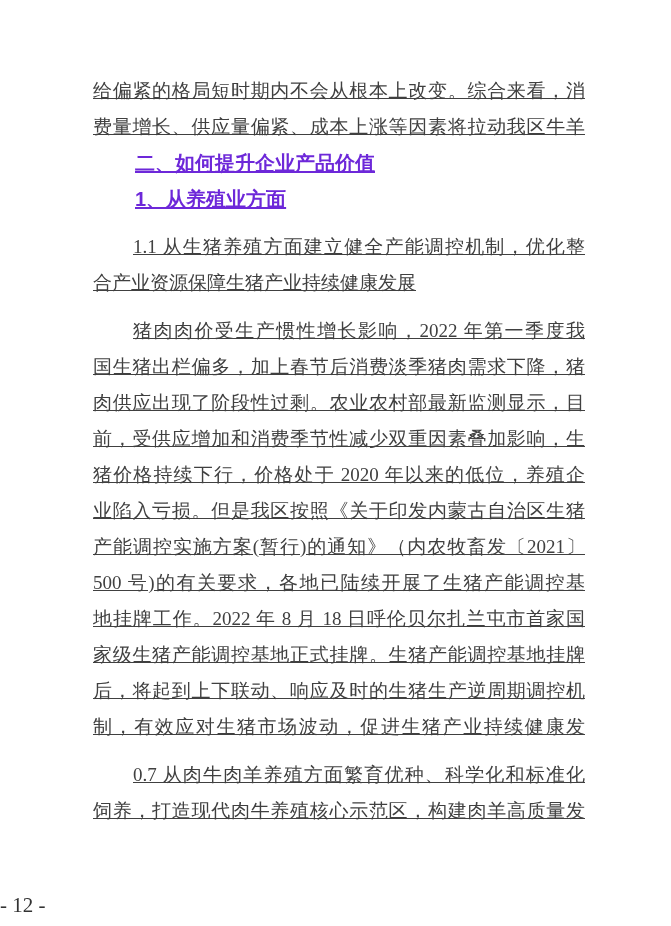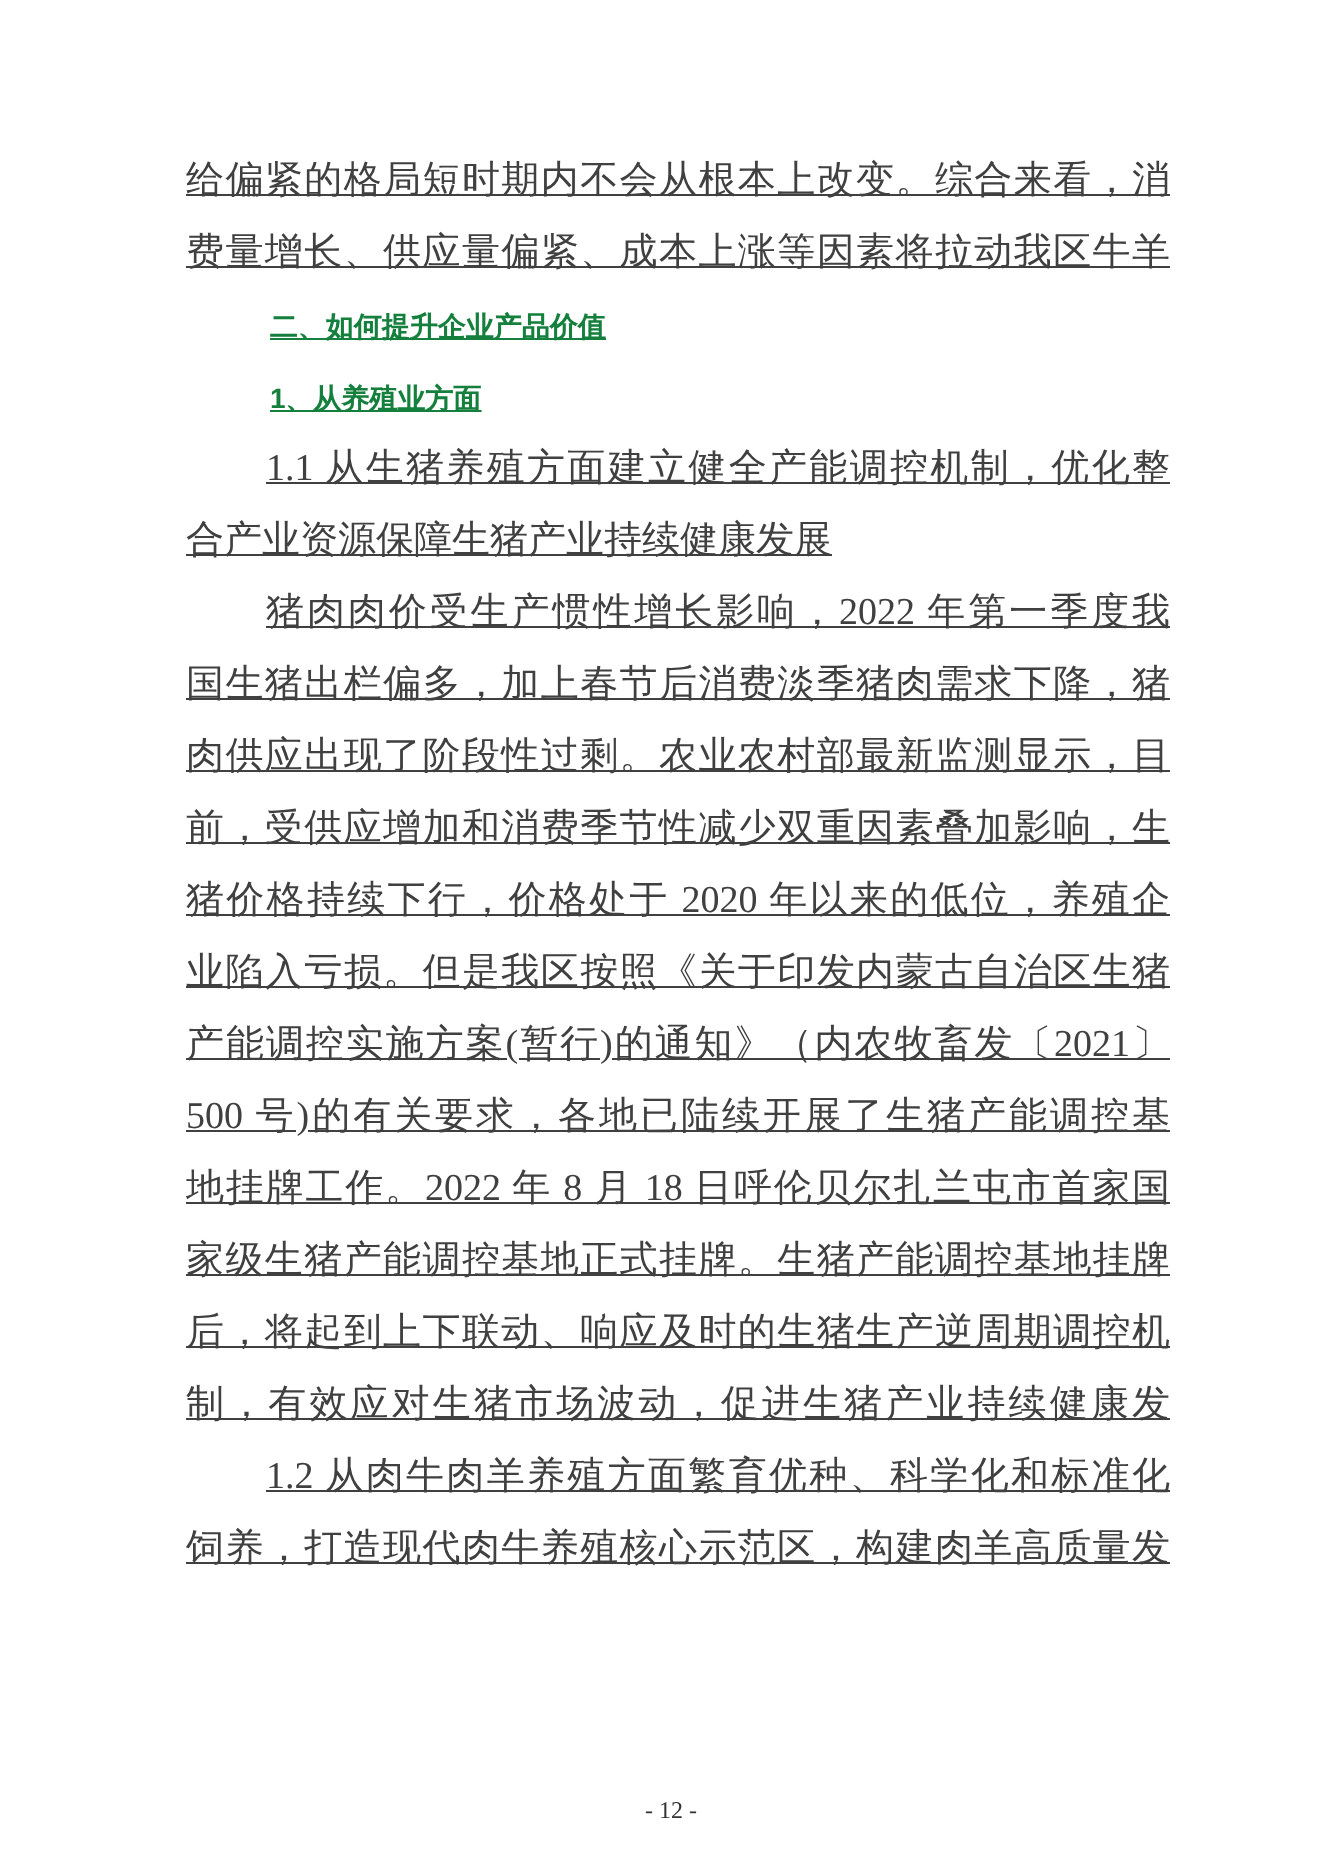--- a/index.html
+++ b/index.html
@@ -27,39 +27,39 @@
     font-size: 19px;
     color: #404040;
     text-align: justify;
     text-align-last: justify;
   }
   .end {
     text-align-last: left;
   }
   .ind {
     text-indent: 40px;
+    margin-top: 12px;
   }
   .head-ln {
     font-family: "Liberation Sans", sans-serif;
     font-weight: 700;
-    font-size: 14px;
-    color: #15803d;
+    font-size: 20px;
+    color: #6d28d9;
     padding-left: 42px;
     text-align: left;
     text-align-last: left;
   }
   .page-footer {
     position: absolute;
     top: 893px;
     left: 0;
     width: 671px;
     height: 24px;
     line-height: 24px;
-    text-align: center;
-    font-size: 12px;
+    font-size: 21px;
     color: #333333;
     font-family: "Liberation Serif", serif;
   }
 </style>
 </head>
 <body>
 
 <div class="text-column">
   <div class="ln body-ln">给偏紧的格局短时期内不会从根本上改变。综合来看，消</div>
   <div class="ln body-ln">费量增长、供应量偏紧、成本上涨等因素将拉动我区牛羊</div>
@@ -72,17 +72,17 @@
   <div class="ln body-ln">肉供应出现了阶段性过剩。农业农村部最新监测显示，目</div>
   <div class="ln body-ln">前，受供应增加和消费季节性减少双重因素叠加影响，生</div>
   <div class="ln body-ln">猪价格持续下行，价格处于 2020 年以来的低位，养殖企</div>
   <div class="ln body-ln">业陷入亏损。但是我区按照《关于印发内蒙古自治区生猪</div>
   <div class="ln body-ln">产能调控实施方案(暂行)的通知》（内农牧畜发〔2021〕</div>
   <div class="ln body-ln">500 号)的有关要求，各地已陆续开展了生猪产能调控基</div>
   <div class="ln body-ln">地挂牌工作。2022 年 8 月 18 日呼伦贝尔扎兰屯市首家国</div>
   <div class="ln body-ln">家级生猪产能调控基地正式挂牌。生猪产能调控基地挂牌</div>
   <div class="ln body-ln">后，将起到上下联动、响应及时的生猪生产逆周期调控机</div>
   <div class="ln body-ln">制，有效应对生猪市场波动，促进生猪产业持续健康发展。</div>
-  <div class="ln body-ln ind">1.2 从肉牛肉羊养殖方面繁育优种、科学化和标准化</div>
+  <div class="ln body-ln ind">0.7 从肉牛肉羊养殖方面繁育优种、科学化和标准化</div>
   <div class="ln body-ln">饲养，打造现代肉牛养殖核心示范区，构建肉羊高质量发</div>
 </div>
 
 <div class="page-footer">- 12 -</div>
 
 </body></html>

